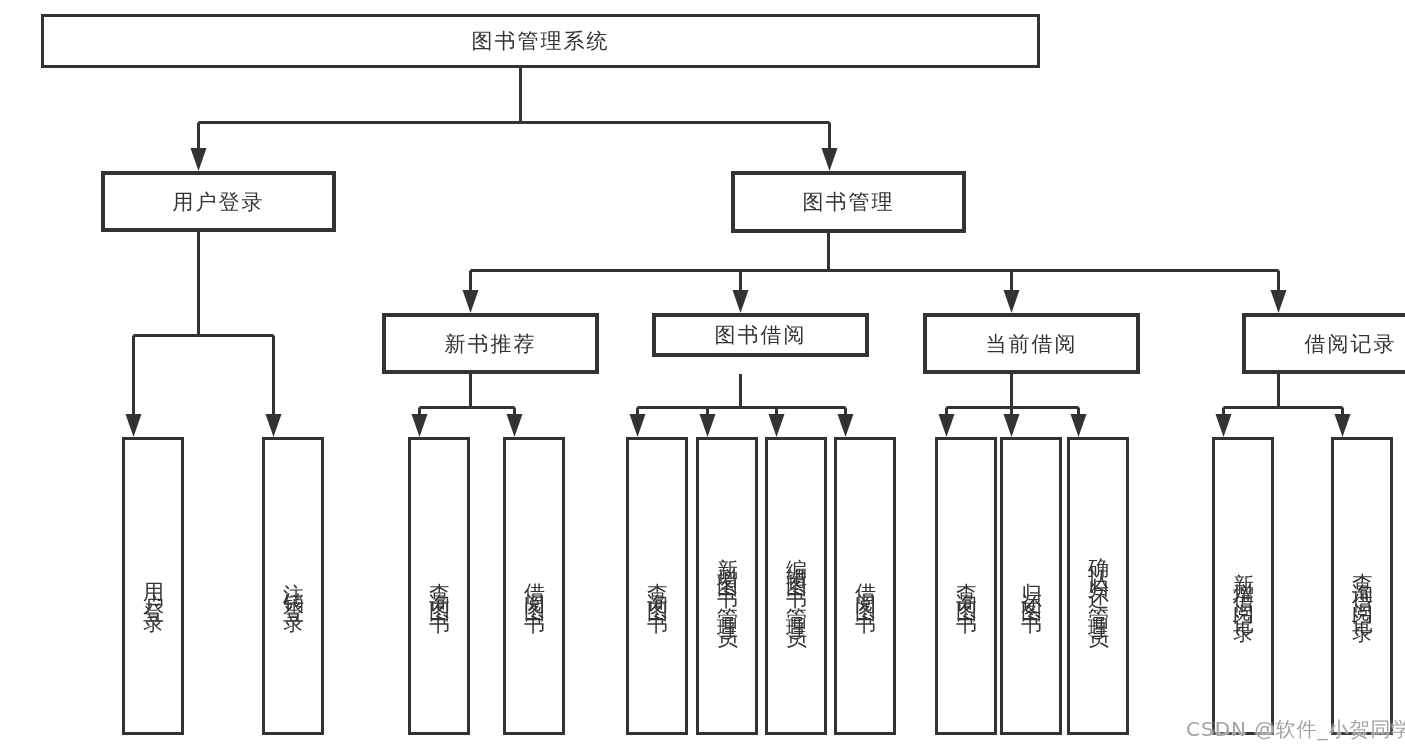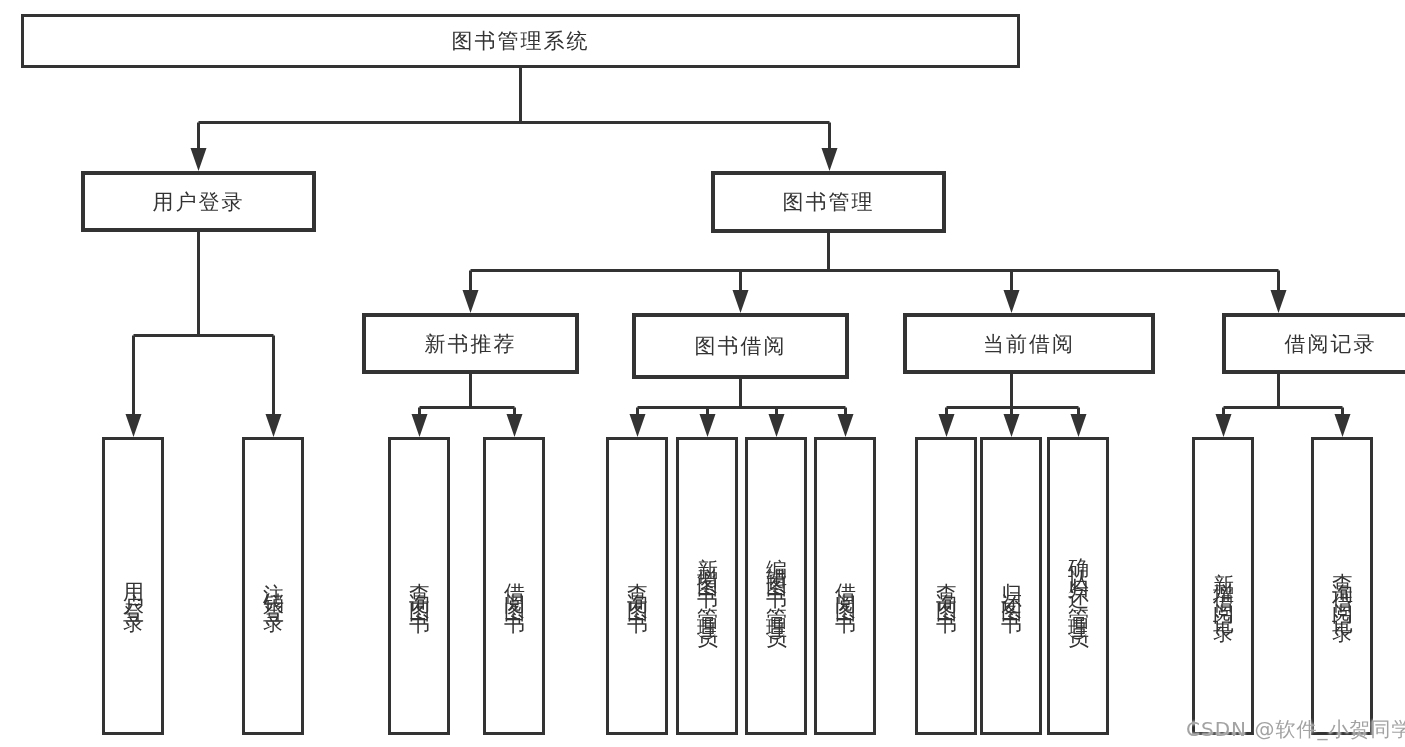--- a/index.html
+++ b/index.html
@@ -19,20 +19,21 @@
   }
   .box {
     position: absolute;
     box-sizing: border-box;
     background: #ffffff;
     border: 3px solid #333333;
     display: flex;
     align-items: center;
     justify-content: center;
     color: #333333;
+    margin-left: 20px;
   }
   .box.lv2, .box.lv3 { border-width: 4px; }
   .hlabel {
     font-size: 21px;
     letter-spacing: 2px;
     white-space: nowrap;
   }
   .leaf { border-width: 3px; }
   .vlabel {
     writing-mode: vertical-rl;
@@ -109,24 +110,24 @@
   <div class="box lv2" style="left:81px; top:171px; width:235px; height:61px;">
     <span class="hlabel">用户登录</span>
   </div>
   <div class="box lv2" style="left:711px; top:171px; width:235px; height:62px;">
     <span class="hlabel">图书管理</span>
   </div>
 
   <div class="box lv3" style="left:362px; top:313px; width:217px; height:61px;">
     <span class="hlabel">新书推荐</span>
   </div>
-  <div class="box lv3" style="left:632px; top:313px; width:217px; height:66px;">
+  <div class="box lv3" style="left:632px; top:313px; width:217px; height:44px;">
     <span class="hlabel">图书借阅</span>
   </div>
-  <div class="box lv3" style="left:903px; top:313px; width:252px; height:61px;">
+  <div class="box lv3" style="left:903px; top:313px; width:217px; height:61px;">
     <span class="hlabel">当前借阅</span>
   </div>
   <div class="box lv3" style="left:1222px; top:313px; width:217px; height:61px;">
     <span class="hlabel">借阅记录</span>
   </div>
 
   <div class="box leaf" style="left:102px; top:437px; width:62px; height:298px;">
     <span class="vlabel">用户登录</span>
   </div>
   <div class="box leaf" style="left:242px; top:437px; width:62px; height:298px;">

